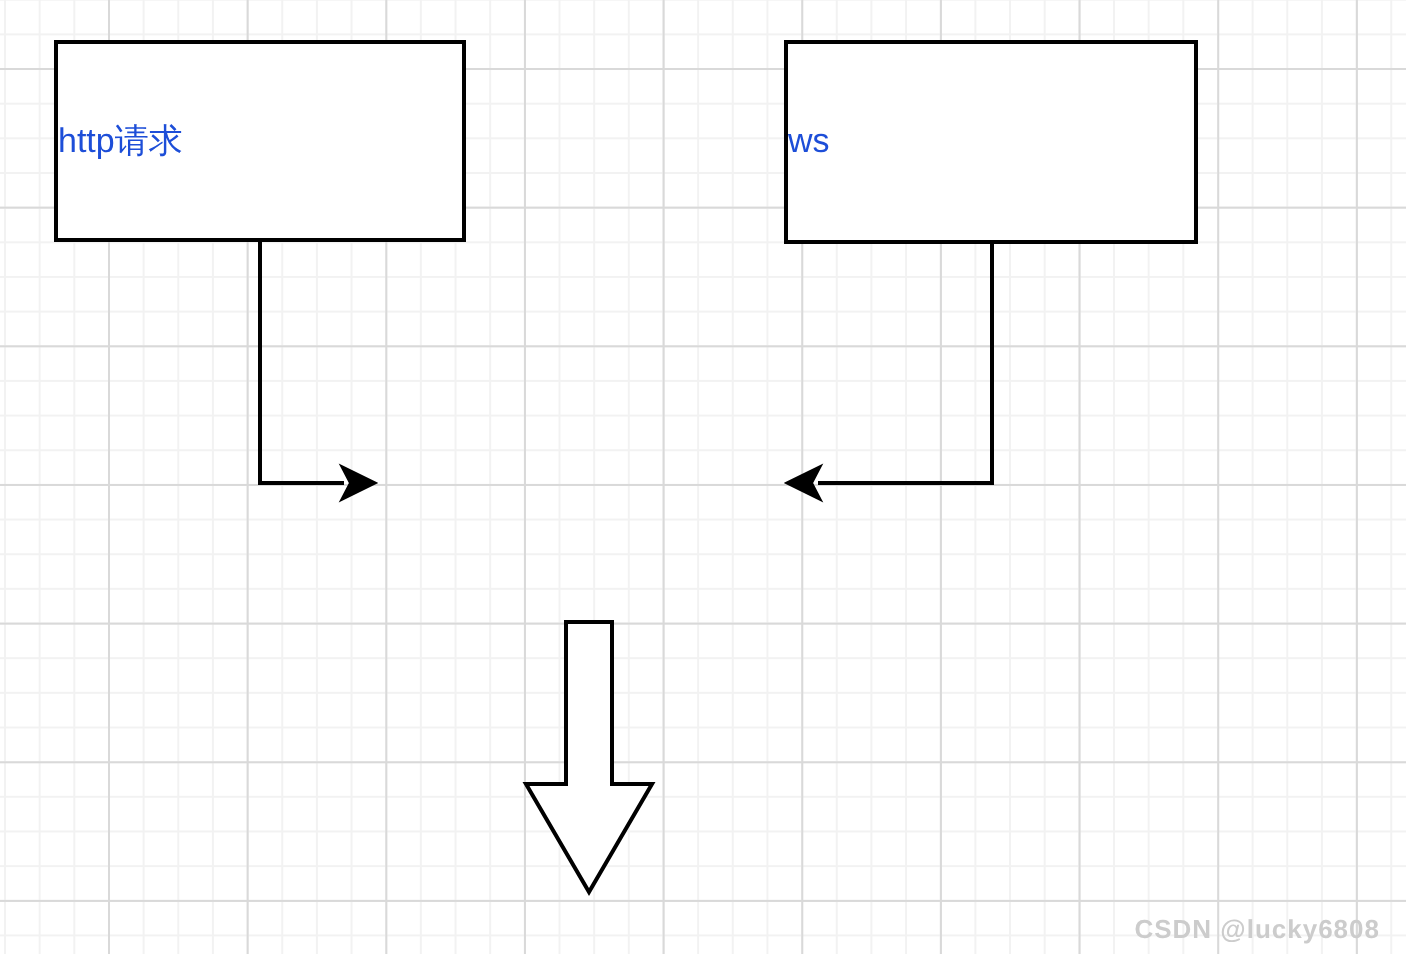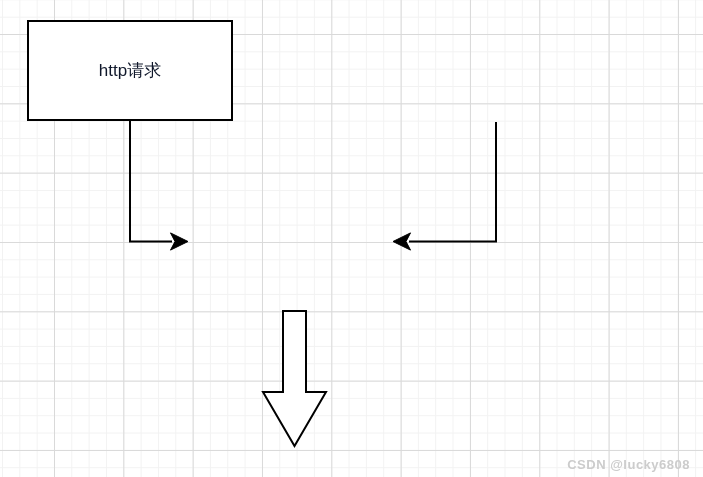--- a/index.html
+++ b/index.html
@@ -41,23 +41,22 @@
     height: 477px;
   }
 
   .node {
     position: absolute;
     box-sizing: border-box;
     border: 2px solid #000000;
     background: #ffffff;
     display: flex;
     align-items: center;
-    justify-content: center;
     font-size: 17px;
-    color: #0f172a;
+    color: #1d4ed8;
     text-align: center;
     cursor: default;
     user-select: none;
   }
 
   .node-http    { left: 27px;  top: 20px;  width: 206px; height: 101px; }
   .node-ws      { left: 392px; top: 20px;  width: 207px; height: 102px; }
   .node-core    { left: 188px; top: 192px; width: 205px; height: 101px; border-radius: 16px; }
 
   .watermark {
@@ -89,17 +88,20 @@
       <polygon points="393,241.5 410.5,232.9 406,241.5 410.5,250.1" fill="#000000" stroke="#000000" stroke-width="1"></polygon>
     </g>
 
     <polygon points="283,311 306,311 306,392 326,392 294.5,446 263,392 283,392" fill="#ffffff" stroke="#000000" stroke-width="2" stroke-linejoin="miter"></polygon>
   </svg>
 
   <div class="node node-http">
     <span>http请求</span>
   </div>
 
+  <div class="node node-ws">
+    <span>ws</span>
+  </div>
 
 
   <div class="watermark">CSDN @lucky6808</div>
 
 </div>
 
 </body></html>

